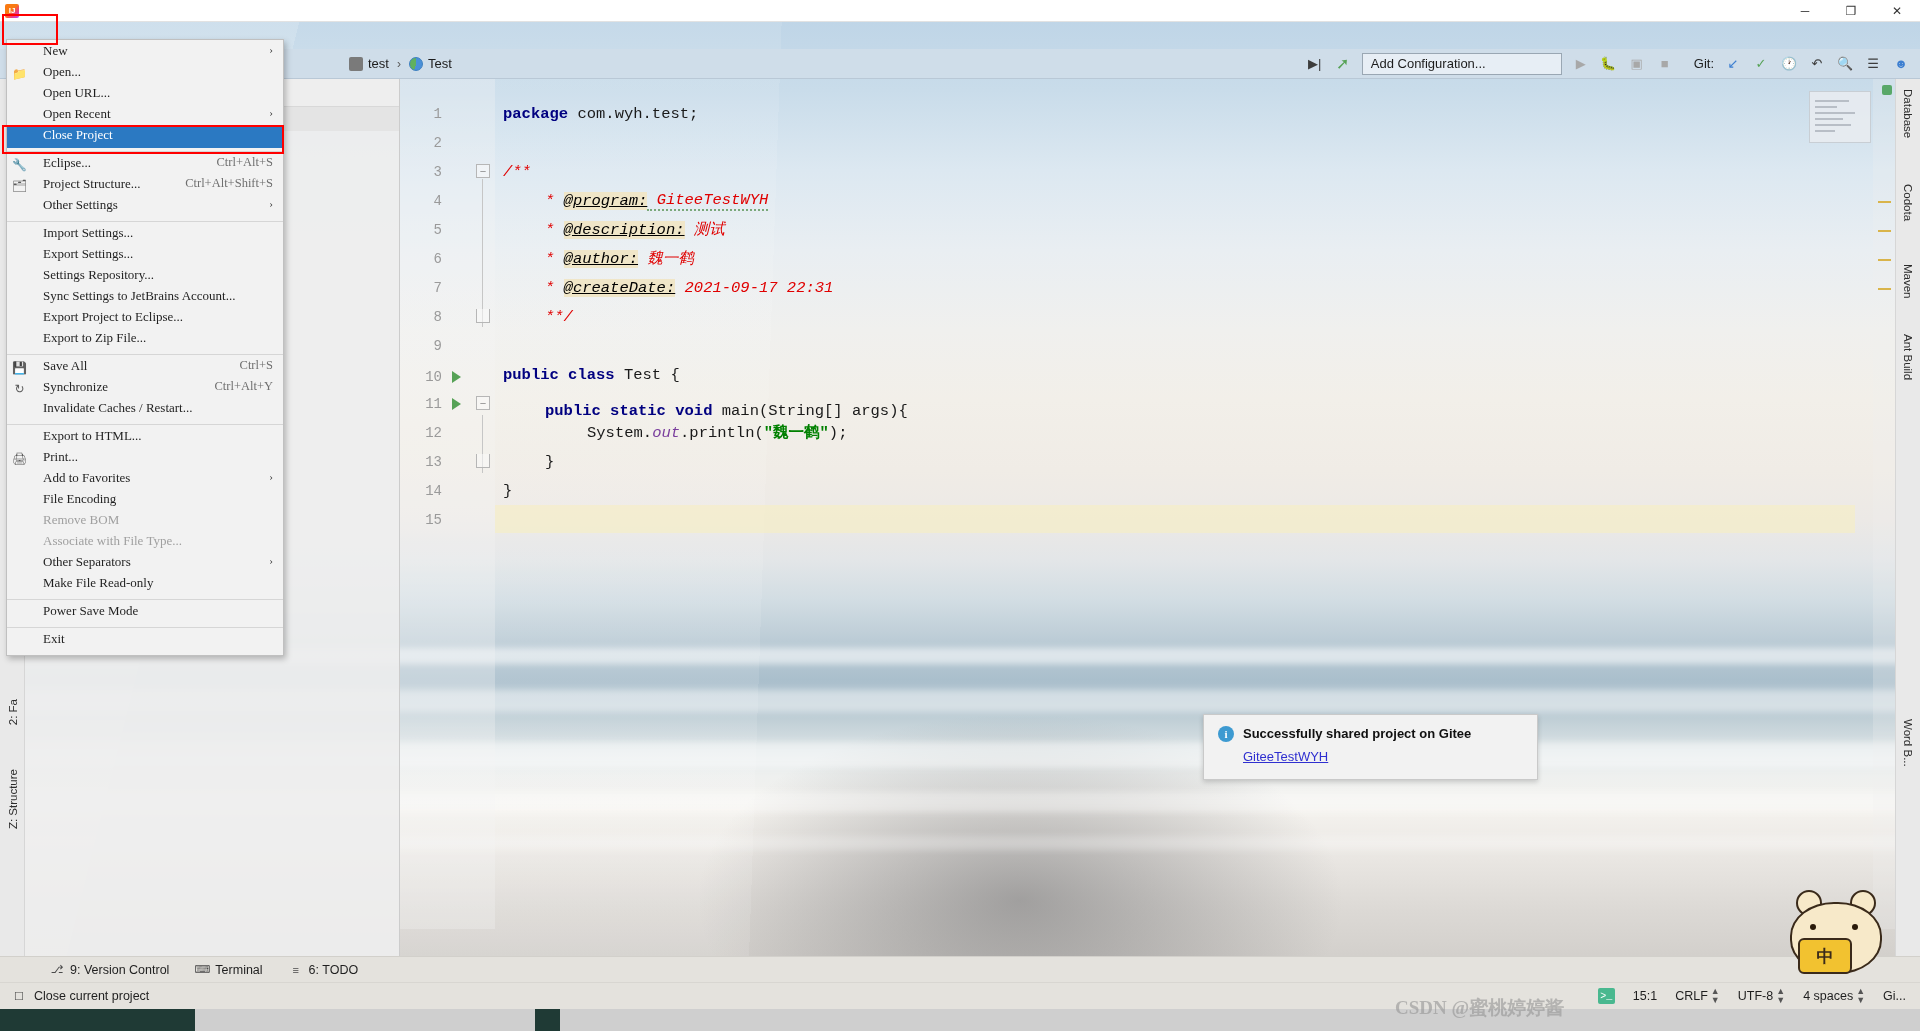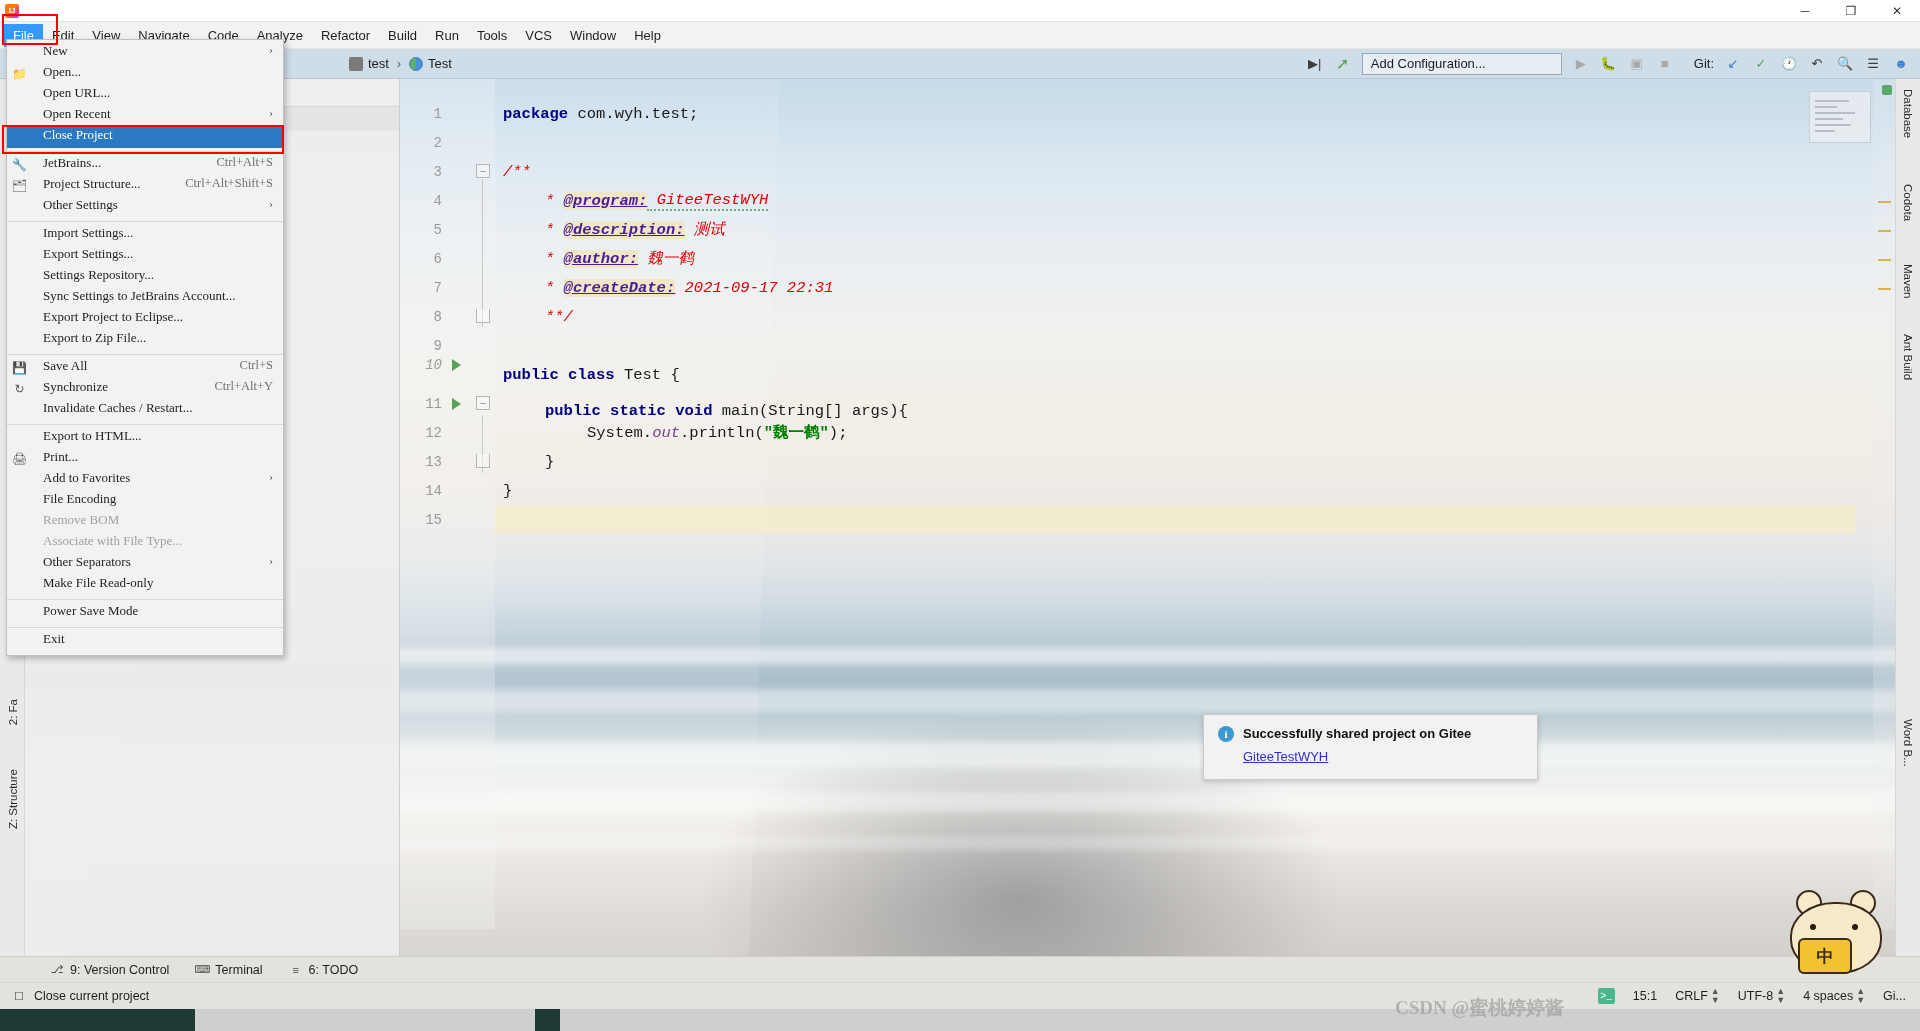--- a/index.html
+++ b/index.html
@@ -187,21 +187,21 @@
   }
 
   .codelines{ position:absolute; left:95px; top:0; right:0; height:850px; }
   .cl{
     position:absolute; left:0; height:29px; display:flex; align-items:center;
     font-family:"Liberation Mono", monospace; font-size:15.5px; white-space:pre;
   }
   .kw{ color:#000080; font-weight:bold; }
   .plain{ color:#1a1a1a;text-align:center; }
   .jd{ color:#e00000; font-style:italic; }
-  .jd-tag{ color:#4c1d95; font-style:italic; font-weight:bold; text-decoration:underline; background:#f0e6c8; }
+  .jd-tag{ color:#000000; font-style:italic; font-weight:normal; text-decoration:underline; background:#f0e6c8; }
   .jd-val{ color:#e00000; font-style:italic; }
   .str{ color:#008000; font-weight:bold; }
   .fielditalic{ color:#7a3e9d; font-style:italic; }
   .squiggle{ border-bottom:2px dotted #7aa87a; }
   .caret-line{
     position:absolute; left:95px; right:40px; height:28px;
     background:rgba(248,238,190,0.55);
   }
 
   
@@ -334,35 +334,20 @@
 
   <div class="titlebar">
     <div class="app-icon"></div>
     <div class="win-controls">
       <div class="win-btn">─</div>
       <div class="win-btn">❐</div>
       <div class="win-btn close">✕</div>
     </div>
   </div>
 
-  <div class="menubar" id="menubar">
-      <div class="menu-item active">File</div>
-      <div class="menu-item">Edit</div>
-      <div class="menu-item">View</div>
-      <div class="menu-item">Navigate</div>
-      <div class="menu-item">Code</div>
-      <div class="menu-item">Analyze</div>
-      <div class="menu-item">Refactor</div>
-      <div class="menu-item">Build</div>
-      <div class="menu-item">Run</div>
-      <div class="menu-item">Tools</div>
-      <div class="menu-item">VCS</div>
-      <div class="menu-item">Window</div>
-      <div class="menu-item">Help</div>
-    </div>
 
   <div class="navbar">
     <div class="crumbs">
       <div class="crumb">
         <span class="mod-ico"></span>
         <span>test</span>
       </div>
       <div class="crumb-sep">›</div>
       <div class="crumb">
         <span class="java-ico"></span>
@@ -436,21 +421,21 @@
           </div>
           <div class="gut-line" style="top: 194px;">
             <span class="gut-num">7</span>
           </div>
           <div class="gut-line" style="top: 223px;">
             <span class="gut-num">8</span>
           </div>
           <div class="gut-line" style="top: 252px;">
             <span class="gut-num">9</span>
           </div>
-          <div class="gut-line" style="top: 271px; font-style: italic;">
+          <div class="gut-line" style="top: 283px;">
             <span class="gut-num">10</span>
             <span class="run-arrow"></span>
           </div>
           <div class="gut-line" style="top: 310px;">
             <span class="gut-num">11</span>
             <span class="run-arrow"></span>
           </div>
           <div class="gut-line" style="top: 339px;">
             <span class="gut-num">12</span>
           </div>
@@ -585,21 +570,21 @@
       <div class="mi">
         <span class="label">Open Recent</span>
         <span class="arrow">›</span>
       </div>
       <div class="mi sel">
         <span class="label">Close Project</span>
       </div>
       <div class="sep"></div>
       <div class="mi">
         <span class="mi-ico">🔧</span>
-        <span class="label">JetBrains...</span>
+        <span class="label">Eclipse...</span>
         <span class="accel">Ctrl+Alt+S</span>
       </div>
       <div class="mi">
         <span class="mi-ico">🗂</span>
         <span class="label">Project Structure...</span>
         <span class="accel">Ctrl+Alt+Shift+S</span>
       </div>
       <div class="mi">
         <span class="label">Other Settings</span>
         <span class="arrow">›</span>

